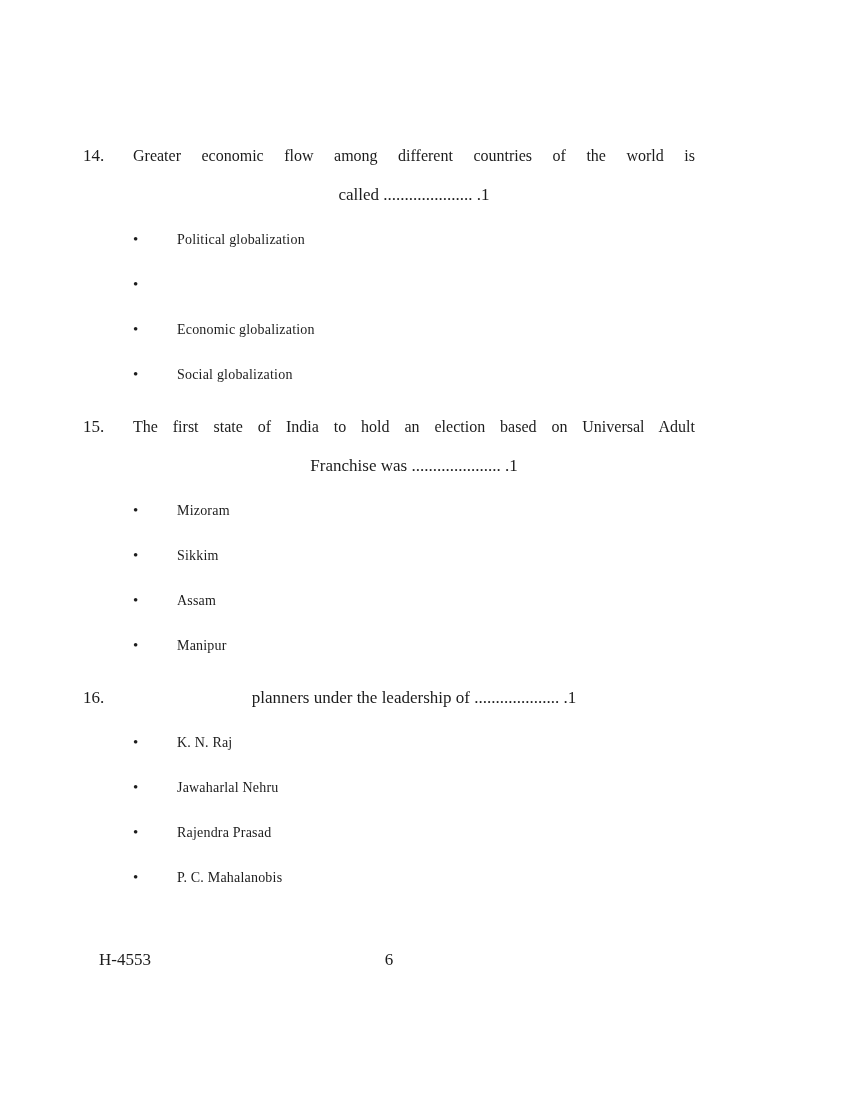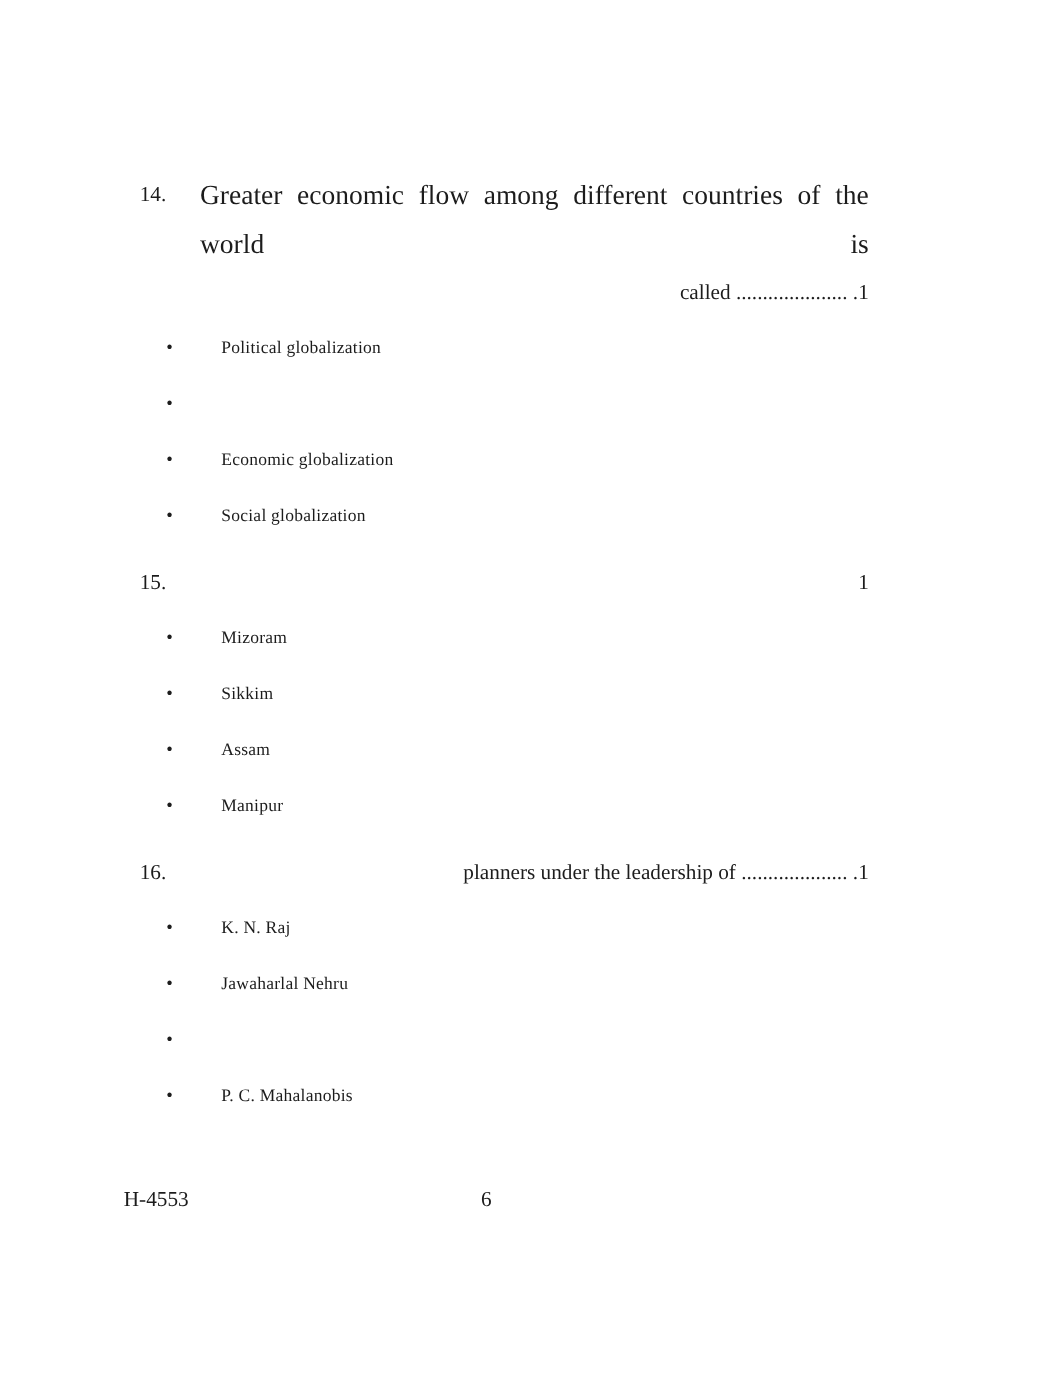--- a/index.html
+++ b/index.html
@@ -27,37 +27,35 @@
   .question {
     display: flex;
     align-items: flex-start;
     margin-bottom: 7px;
   }
   .q-num {
     width: 50px;
     flex: 0 0 50px;
     font-size: 17px;
     line-height: 39px;
-    text-align: right;
   }
   .q-body {
     flex: 1;
     min-width: 0;
   }
   .q-line1 {
-    font-size: 22px;
+    font-size: 16px;
     line-height: 39px;
     text-align: justify;
     text-align-last: justify;
     white-space: normal;
-    margin-left: 27px;
   }
   .q-line2 {
     display: flex;
-    justify-content: flex-end;
+    justify-content: center;
     font-size: 17px;
     line-height: 39px;
     font-family: Liberation Serif, serif;
   }
   .q-mark {
     font-size: 17px;
   }
   .options {
     margin-top: 6px;
   }
@@ -128,21 +126,23 @@
           <span class="bullet">•</span>
           <span class="opt-label">Social globalization</span>
         </div>
       </div>
     </div>
   </section>
 
   <section class="question">
     <div class="q-num">15.</div>
     <div class="q-body">
+      <div class="q-line1">The first state of India to hold an election based on Universal Adult</div>
       <div class="q-line2">
+        <span>Franchise was ..................... .</span>
         <span class="q-mark">1</span>
       </div>
       <div class="options">
         <div class="option">
           <span class="bullet">•</span>
           <span class="opt-label">Mizoram</span>
         </div>
         <div class="option">
           <span class="bullet">•</span>
           <span class="opt-label">Sikkim</span>
@@ -170,20 +170,21 @@
         <div class="option">
           <span class="bullet">•</span>
           <span class="opt-label">K. N. Raj</span>
         </div>
         <div class="option">
           <span class="bullet">•</span>
           <span class="opt-label">Jawaharlal Nehru</span>
         </div>
         <div class="option">
           <span class="bullet">•</span>
+          <span class="opt-label">Rajendra Prasad</span>
         </div>
         <div class="option">
           <span class="bullet">•</span>
           <span class="opt-label">P. C. Mahalanobis</span>
         </div>
       </div>
     </div>
   </section>
 
   <div class="footer">

